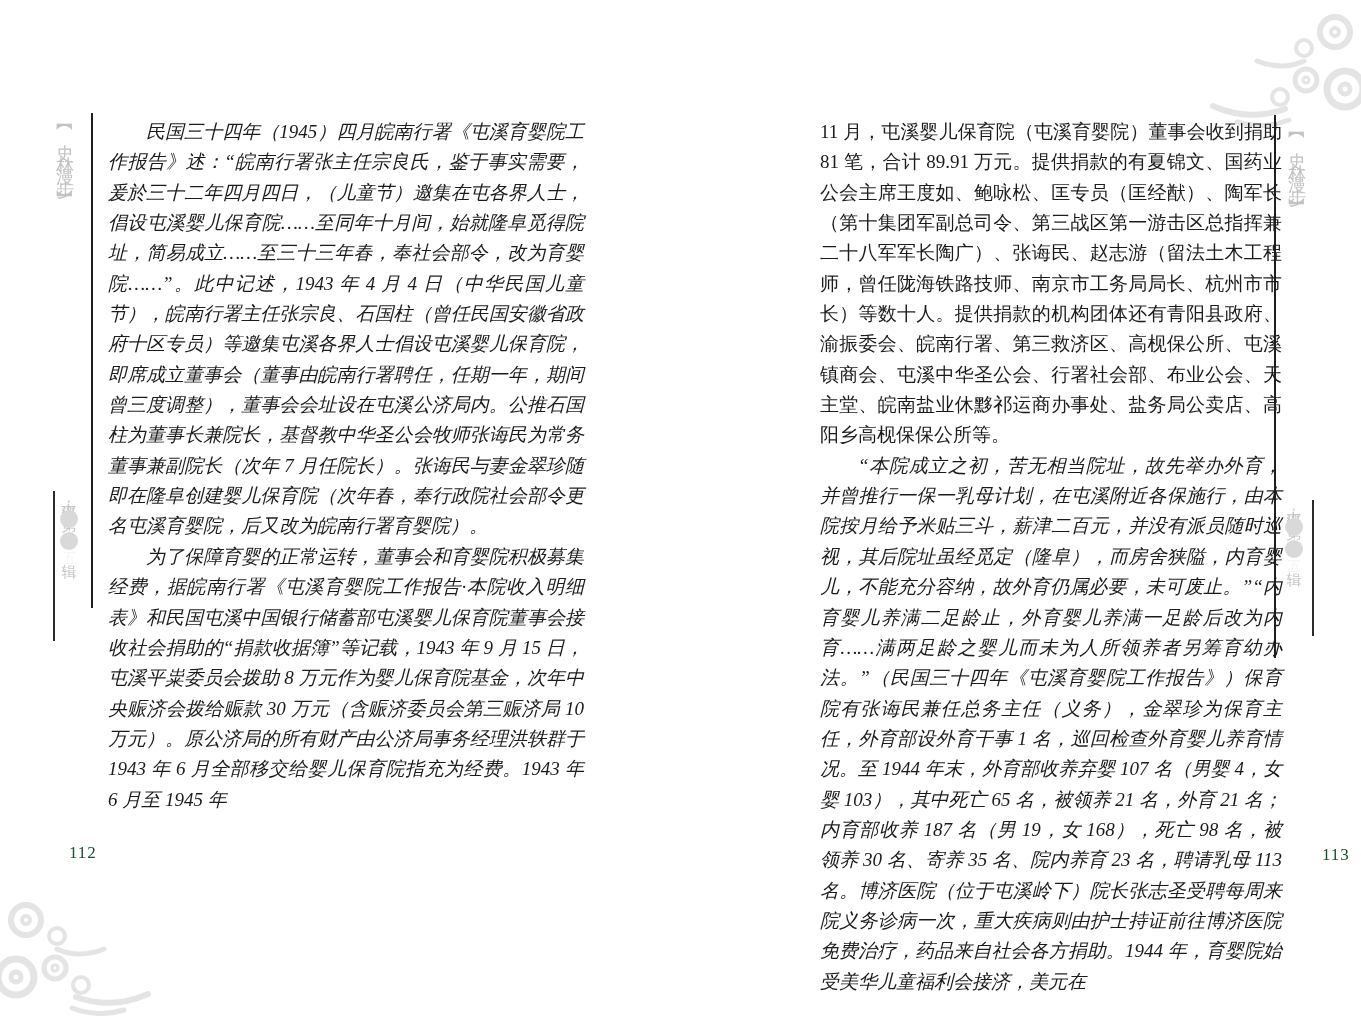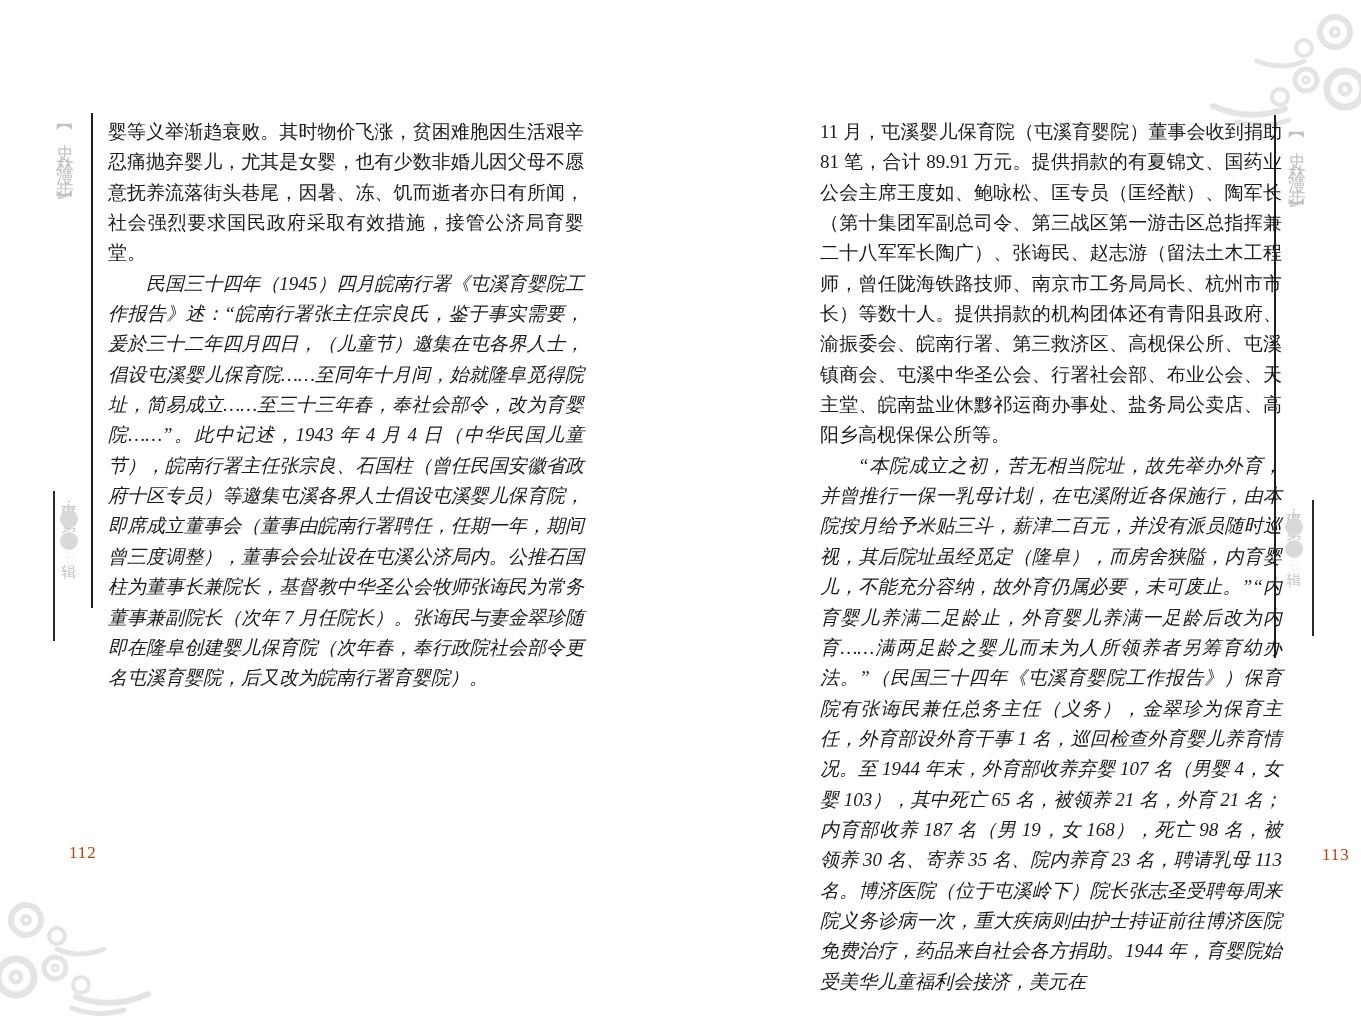--- a/index.html
+++ b/index.html
@@ -61,21 +61,21 @@
     font-size:14px;
     margin:2px 0;
   }
   .series-bar{position:absolute;width:2px;background:#2b2b2b;}
   .series-bar.left{left:53px;top:491px;height:150px;}
   .series-bar.right{left:1312px;top:500px;height:136px;}
   
   .pagenum{
     position:absolute;
     font-size:17px;
-    color:#c2410c;
+    color:#14532d;
     letter-spacing:1px;
   }
   .pagenum.left{left:69px;top:843px;}
   .pagenum.right{left:1282px;top:845px;margin-left:40px;}
   
   .cloud{position:absolute;color:#e4e4e4;}
   .cloud-tr{right:-14px;top:4px;}
   .cloud-bl{left:-14px;bottom:-8px;transform:scaleX(-1);}
 </style>
 </head>
@@ -128,22 +128,22 @@
 
   <div class="series-bar right"></div>
   <div class="series right">
     <span>屯溪文史·第</span><span class="circled">十</span><span class="circled">五</span><span>辑</span>
   </div>
 
   <div class="pagenum left">112</div>
   <div class="pagenum right">113</div>
 
   <div class="text-col left">
-    <p>婴等义举渐趋衰败。其时物价飞涨，贫困难胞因生活艰辛忍痛抛弃婴儿，尤其是女婴，也有少数非婚儿因父母不愿意抚养流落街头巷尾，因暑、冻、饥而逝者亦日有所闻，社会强烈要求国民政府采取有效措施，接管公济局育婴堂。</p>
     <p class="indent">民国三十四年（1945）四月皖南行署《屯溪育婴院工作报告》述：“皖南行署张主任宗良氏，鉴于事实需要，爰於三十二年四月四日，（儿童节）邀集在屯各界人士，倡设屯溪婴儿保育院……至同年十月间，始就隆阜觅得院址，简易成立……至三十三年春，奉社会部令，改为育婴院……”。此中记述，1943 年 4 月 4 日（中华民国儿童节），皖南行署主任张宗良、石国柱（曾任民国安徽省政府十区专员）等邀集屯溪各界人士倡设屯溪婴儿保育院，即席成立董事会（董事由皖南行署聘任，任期一年，期间曾三度调整），董事会会址设在屯溪公济局内。公推石国柱为董事长兼院长，基督教中华圣公会牧师张诲民为常务董事兼副院长（次年 7 月任院长）。张诲民与妻金翠珍随即在隆阜创建婴儿保育院（次年春，奉行政院社会部令更名屯溪育婴院，后又改为皖南行署育婴院）。</p>
+    <p class="indent">为了保障育婴的正常运转，董事会和育婴院积极募集经费，据皖南行署《屯溪育婴院工作报告·本院收入明细表》和民国屯溪中国银行储蓄部屯溪婴儿保育院董事会接收社会捐助的“捐款收据簿”等记载，1943 年 9 月 15 日，屯溪平粜委员会拨助 8 万元作为婴儿保育院基金，次年中央赈济会拨给赈款 30 万元（含赈济委员会第三赈济局 10 万元）。原公济局的所有财产由公济局事务经理洪轶群于 1943 年 6 月全部移交给婴儿保育院指充为经费。1943 年 6 月至 1945 年</p>
   </div>
 
   <div class="text-col right">
     <p>11 月，屯溪婴儿保育院（屯溪育婴院）董事会收到捐助 81 笔，合计 89.91 万元。提供捐款的有夏锦文、国药业公会主席王度如、鲍咏松、匡专员（匡经猷）、陶军长（第十集团军副总司令、第三战区第一游击区总指挥兼二十八军军长陶广）、张诲民、赵志游（留法土木工程师，曾任陇海铁路技师、南京市工务局局长、杭州市市长）等数十人。提供捐款的机构团体还有青阳县政府、渝振委会、皖南行署、第三救济区、高枧保公所、屯溪镇商会、屯溪中华圣公会、行署社会部、布业公会、天主堂、皖南盐业休黟祁运商办事处、盐务局公卖店、高阳乡高枧保保公所等。</p>
     <p class="indent">“本院成立之初，苦无相当院址，故先举办外育，并曾推行一保一乳母计划，在屯溪附近各保施行，由本院按月给予米贴三斗，薪津二百元，并没有派员随时巡视，其后院址虽经觅定（隆阜），而房舍狭隘，内育婴儿，不能充分容纳，故外育仍属必要，未可废止。”“内育婴儿养满二足龄止，外育婴儿养满一足龄后改为内育……满两足龄之婴儿而未为人所领养者另筹育幼办法。”（民国三十四年《屯溪育婴院工作报告》）保育院有张诲民兼任总务主任（义务），金翠珍为保育主任，外育部设外育干事 1 名，巡回检查外育婴儿养育情况。至 1944 年末，外育部收养弃婴 107 名（男婴 4，女婴 103），其中死亡 65 名，被领养 21 名，外育 21 名；内育部收养 187 名（男 19，女 168），死亡 98 名，被领养 30 名、寄养 35 名、院内养育 23 名，聘请乳母 113 名。博济医院（位于屯溪岭下）院长张志圣受聘每周来院义务诊病一次，重大疾病则由护士持证前往博济医院免费治疗，药品来自社会各方捐助。1944 年，育婴院始受美华儿童福利会接济，美元在</p>
   </div>
 
 </div>
 
 </body></html>

